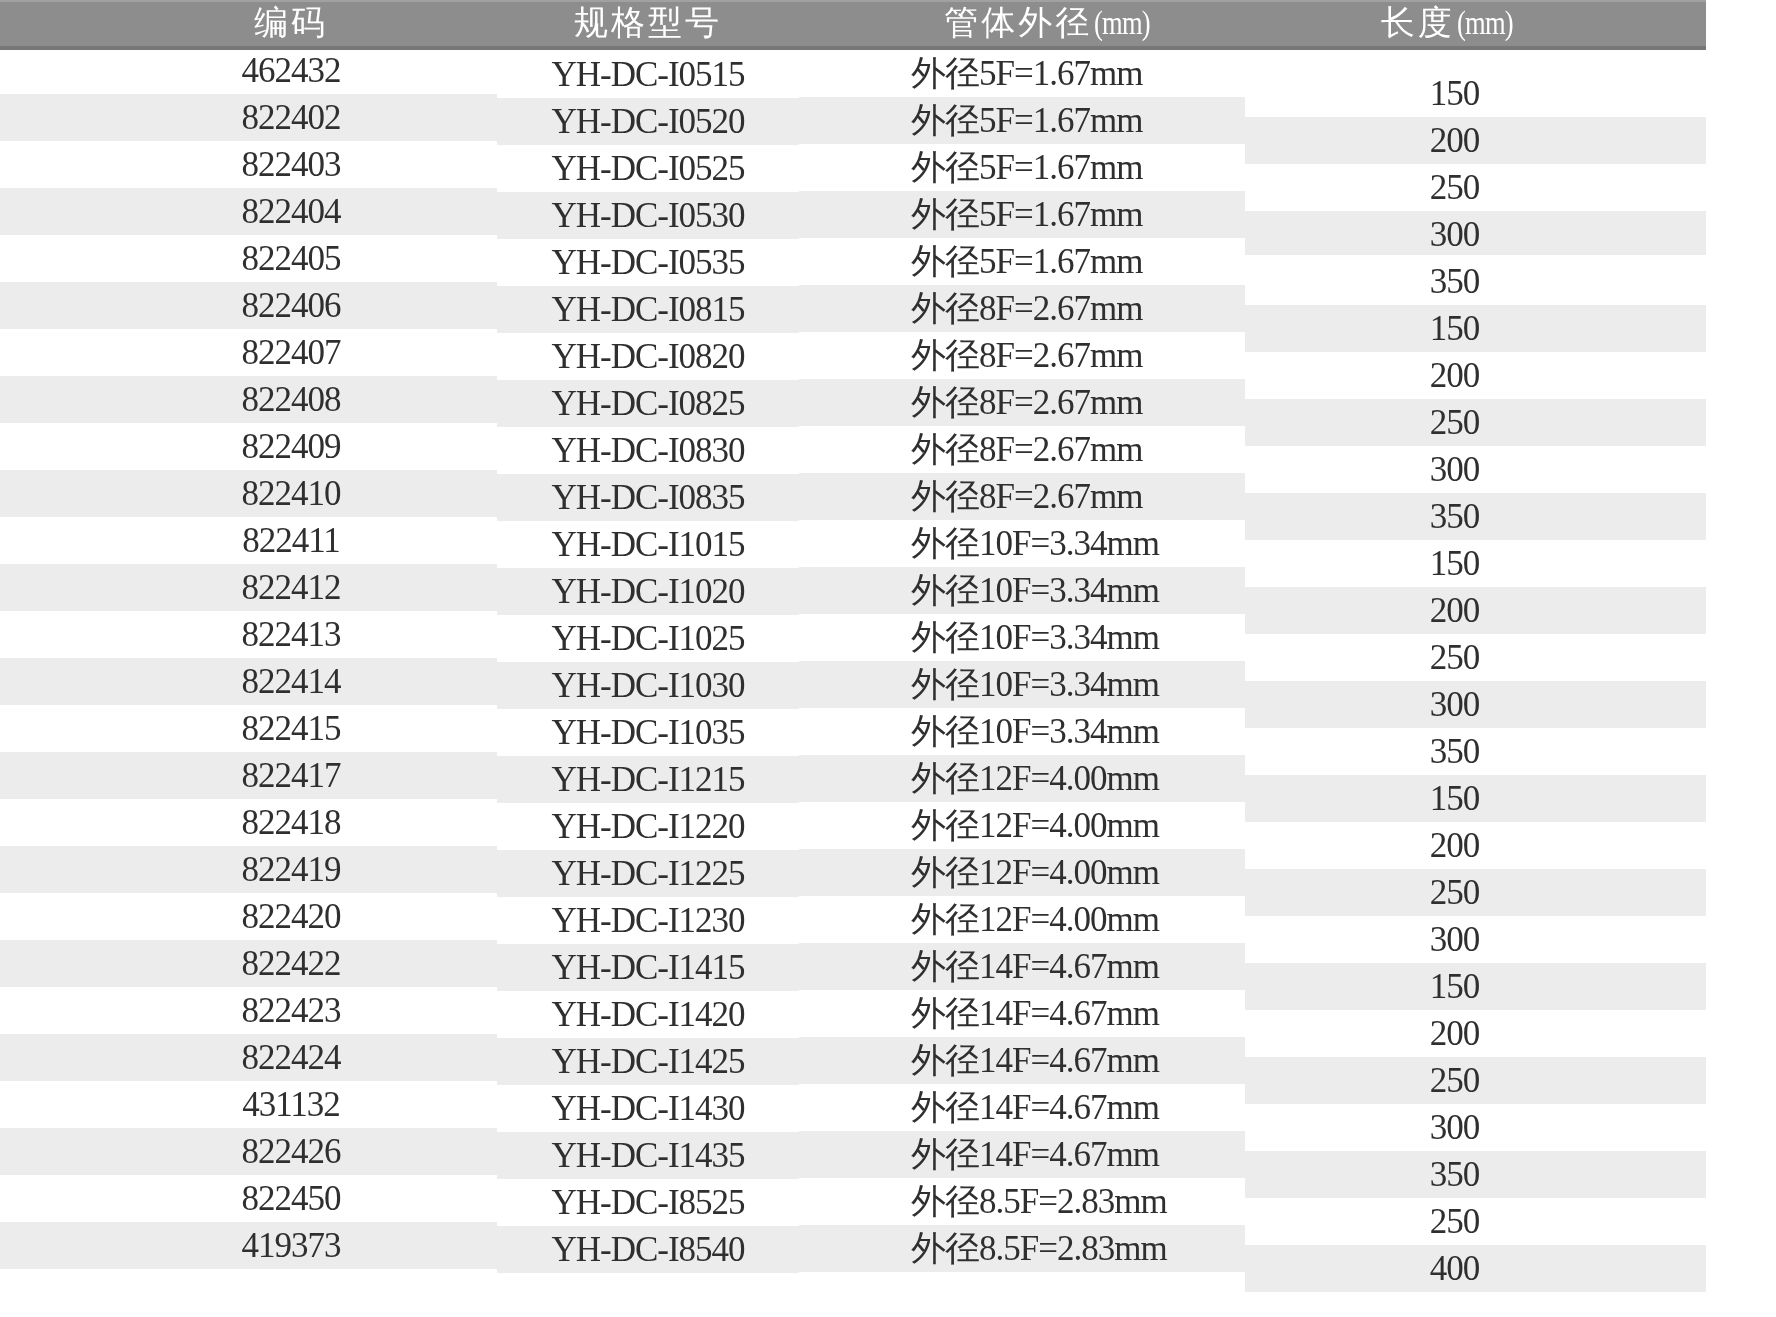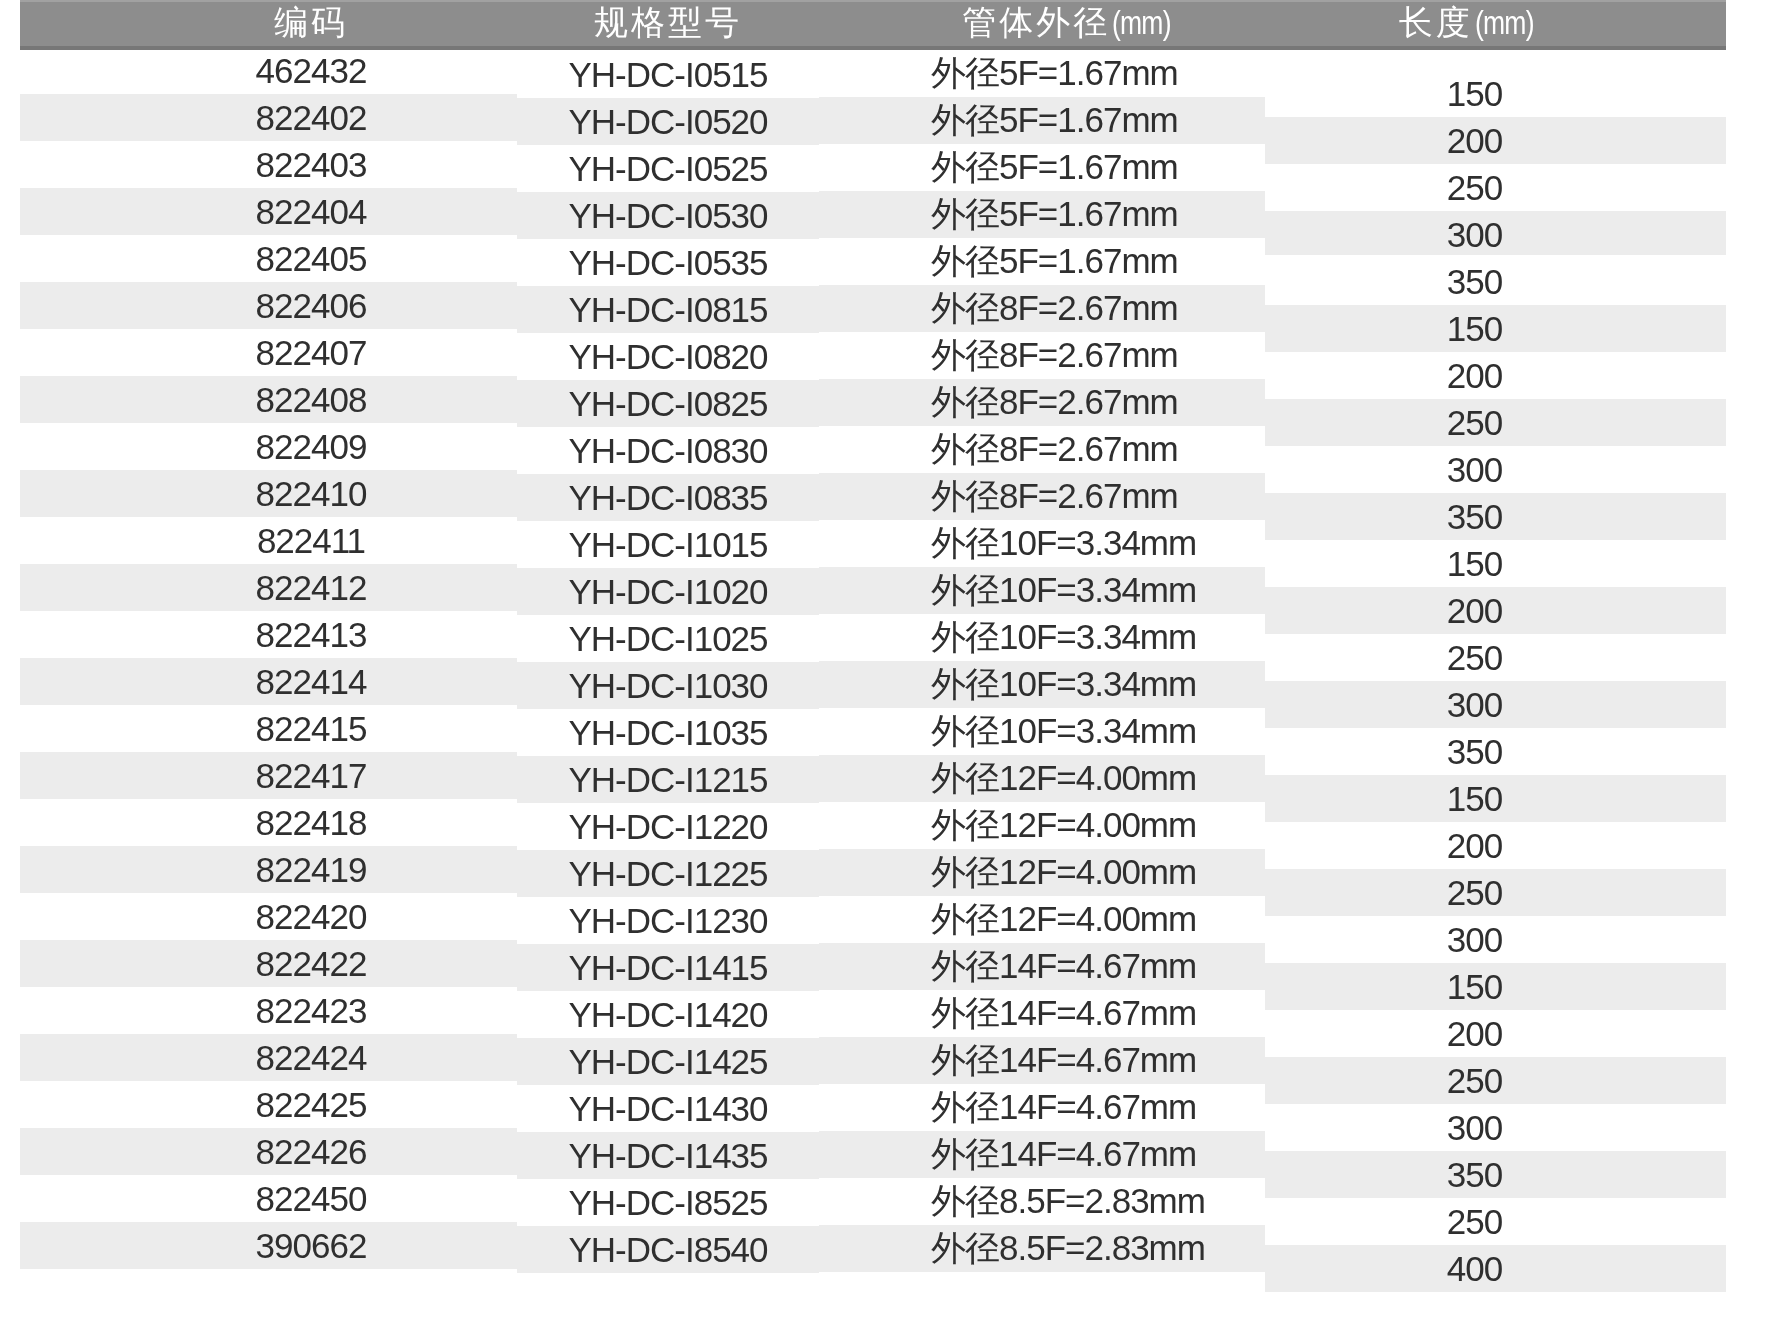--- a/index.html
+++ b/index.html
@@ -1,22 +1,21 @@
 <!DOCTYPE html>
 <html style="--page-bg: #ffffff; --header-bg: #8d8d8d; --header-text: #ffffff; --header-border: #777777; --row-bg: #ffffff; --row-alt-bg: #ececec; --text: #2f2f2f;"><head>
 <meta charset="utf-8">
 <style>
   html, body { margin: 0; padding: 0; background: #ffffff; }
   .page {
     width: 1706px;
     height: 1317px;
     overflow: hidden;
     background: var(--page-bg, #ffffff);
-    font-family: Liberation Sans, sans-serif;
-    padding-left: 20px;
+    font-family: Liberation Serif, serif;
   }
   table.spec {
     border-collapse: collapse;
     table-layout: fixed;
     width: 1770px;
   }
   col.w1 { width: 497px; }
   col.w2 { width: 302px; }
   col.w3 { width: 446px; }
   col.w4 { width: 525px; }
@@ -210,38 +209,38 @@
           <td class="c3">外径14F=4.67mm</td>
           <td class="c4">200</td>
         </tr>
         <tr>
           <td class="c1">822424</td>
           <td class="c2">YH-DC-I1425</td>
           <td class="c3">外径14F=4.67mm</td>
           <td class="c4">250</td>
         </tr>
         <tr>
-          <td class="c1">822425</td>
+          <td class="c1">431132</td>
           <td class="c2">YH-DC-I1430</td>
           <td class="c3">外径14F=4.67mm</td>
           <td class="c4">300</td>
         </tr>
         <tr>
           <td class="c1">822426</td>
           <td class="c2">YH-DC-I1435</td>
           <td class="c3">外径14F=4.67mm</td>
           <td class="c4">350</td>
         </tr>
         <tr>
           <td class="c1">822450</td>
           <td class="c2">YH-DC-I8525</td>
           <td class="c3">外径8.5F=2.83mm</td>
           <td class="c4">250</td>
         </tr>
         <tr>
-          <td class="c1">390662</td>
+          <td class="c1">419373</td>
           <td class="c2">YH-DC-I8540</td>
           <td class="c3">外径8.5F=2.83mm</td>
           <td class="c4">400</td>
         </tr>
       </tbody>
   </table>
 </div>
 
 </body></html>

